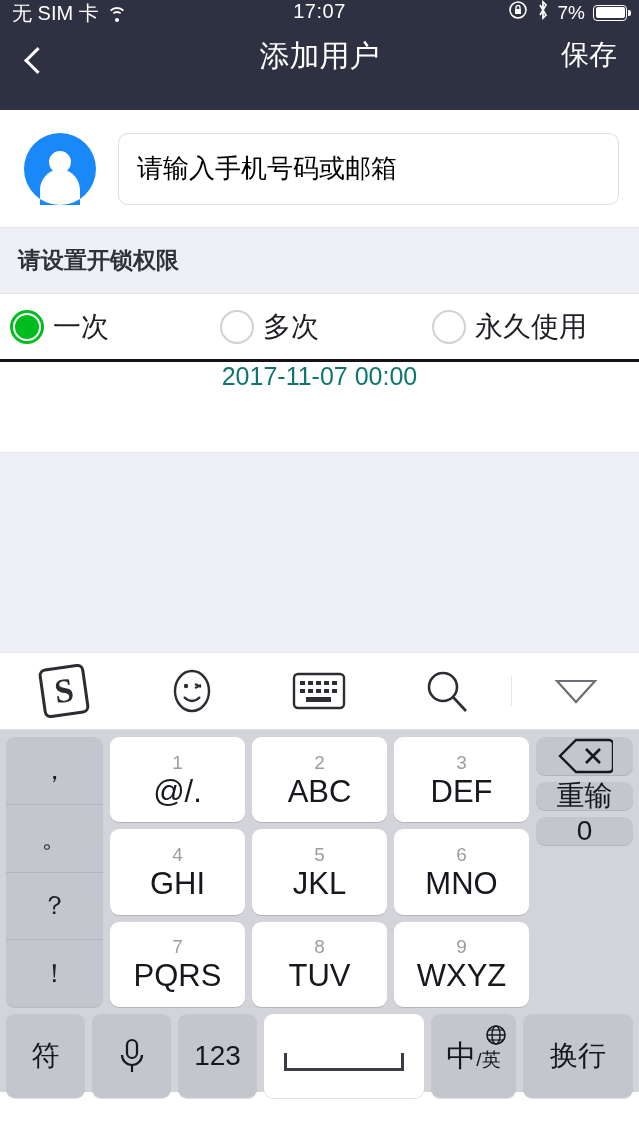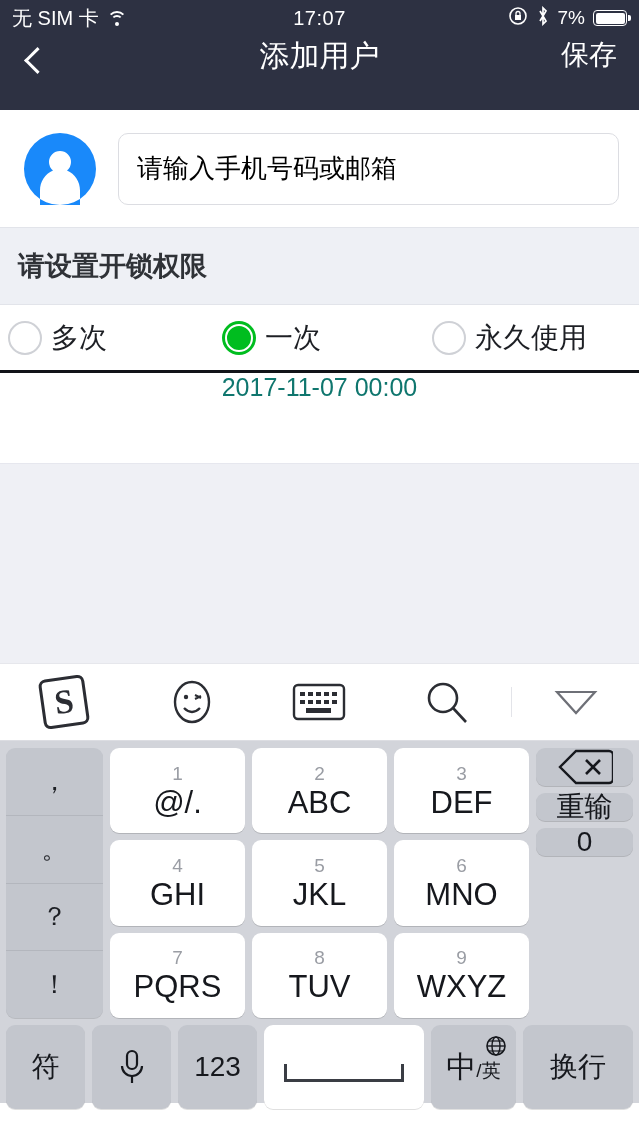--- a/index.html
+++ b/index.html
@@ -7,21 +7,21 @@
     width: 639px; height: 1136px;
     background: #ffffff;
     font-family: "Liberation Sans", "DejaVu Sans", sans-serif;
     overflow: hidden;
   }
   #app { position: relative; width: 639px; height: 1136px; }
 
   
   .statusbar {
     height: 36px; background: #2d3142; color: #ffffff;
-    display: flex; align-items: center; padding: 0 12px;
+    display: flex; align-items: flex-start; padding: 0 12px;
     font-size: 20px; position: relative;
   }
   .sb-left { display: flex; align-items: center; gap: 7px; white-space: nowrap; }
   .sb-center {
     position: absolute; left: 0; right: 0; text-align: center;
     font-size: 20px; letter-spacing: .5px; pointer-events: none;
   }
   .sb-right {
     margin-left: auto; display: flex; align-items: center; gap: 8px;
     position: relative; z-index: 2; font-size: 19px;
@@ -74,22 +74,22 @@
   .avatar { width: 80px; height: 80px; flex: 0 0 80px; position: relative; }
   .avatar svg { display: block; }
   .phone-input {
     flex: 1; height: 72px; border: 1.5px solid #dcdde2; border-radius: 10px;
     background: #fff; display: flex; align-items: center; padding: 0 18px;
   }
   .phone-input .ph { font-size: 26px; color: #000000; }
 
   
   .section-head {
-    height: 78px; background: #eef0f5; display: flex; align-items: center;
-    padding: 0 18px; font-size: 27px; font-weight: bold; color: #2f3237;
+    height: 67px; background: #eef0f5; display: flex; align-items: center;
+    padding: 0 18px; font-size: 23px; font-weight: bold; color: #2f3237;
     border-top: 1px solid #e2e4ea; border-bottom: 1px solid #e2e4ea;
   }
 
   
   .radio-row {
     height: 68px; background: #fff; display: flex; align-items: center;
     border-bottom: 3px solid #111318;
   }
   .radio-item { display: flex; align-items: center; gap: 9px; }
   .radio-item.i0 { width: 212px; padding-left: 10px; }
@@ -222,27 +222,27 @@
       </svg>
     </div>
     <div class="phone-input">
       <span class="ph">请输入手机号码或邮箱</span>
     </div>
   </div>
 
   <div class="section-head">请设置开锁权限</div>
 
   <div class="radio-row">
+    <div class="radio-item i0">
+      <span class="rd on"></span>
+      <span class="rd-label">一次</span>
+    </div>
     <div class="radio-item i1">
       <span class="rd off"></span>
       <span class="rd-label">多次</span>
-    </div>
-    <div class="radio-item i0">
-      <span class="rd on"></span>
-      <span class="rd-label">一次</span>
     </div>
     <div class="radio-item i2">
       <span class="rd off"></span>
       <span class="rd-label">永久使用</span>
     </div>
   </div>
 
   <div class="date-row">
     <div class="date-cell">2017-11-07 00:00</div>
   </div>

